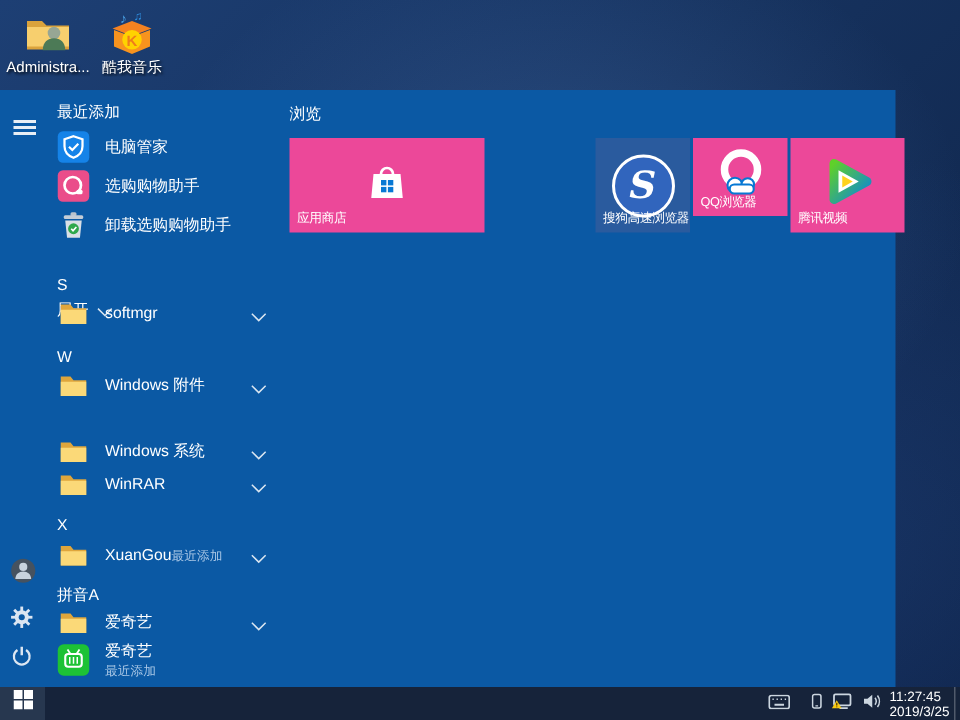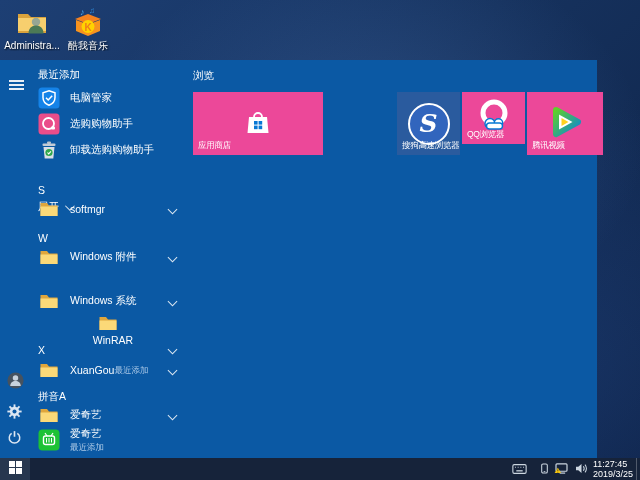--- a/index.html
+++ b/index.html
@@ -175,21 +175,21 @@
     <div class="row" style="top:230px;height:22px;">
       <span class="ic">
         <svg viewBox="0 0 22 22" width="22" height="22">
             <path d="M2.5 5 h6.5 l2 2.5 h8.5 v10.5 h-17 z" fill="#dfa63c"></path>
             <rect x="2.5" y="8.5" width="17" height="9.5" fill="#fbd978"></rect>
           </svg>
       </span>
       <span class="txt">Windows 系统</span>
       <span class="chev"></span>
     </div>
-    <div class="row" style="top:252px;height:22px;flex-direction:column;">
+    <div class="row" style="top:252px;height:22px;">
       <span class="ic">
         <svg viewBox="0 0 22 22" width="22" height="22">
             <path d="M2.5 5 h6.5 l2 2.5 h8.5 v10.5 h-17 z" fill="#dfa63c"></path>
             <rect x="2.5" y="8.5" width="17" height="9.5" fill="#fbd978"></rect>
           </svg>
       </span>
       <span class="txt">WinRAR</span>
       <span class="chev"></span>
     </div>
 

